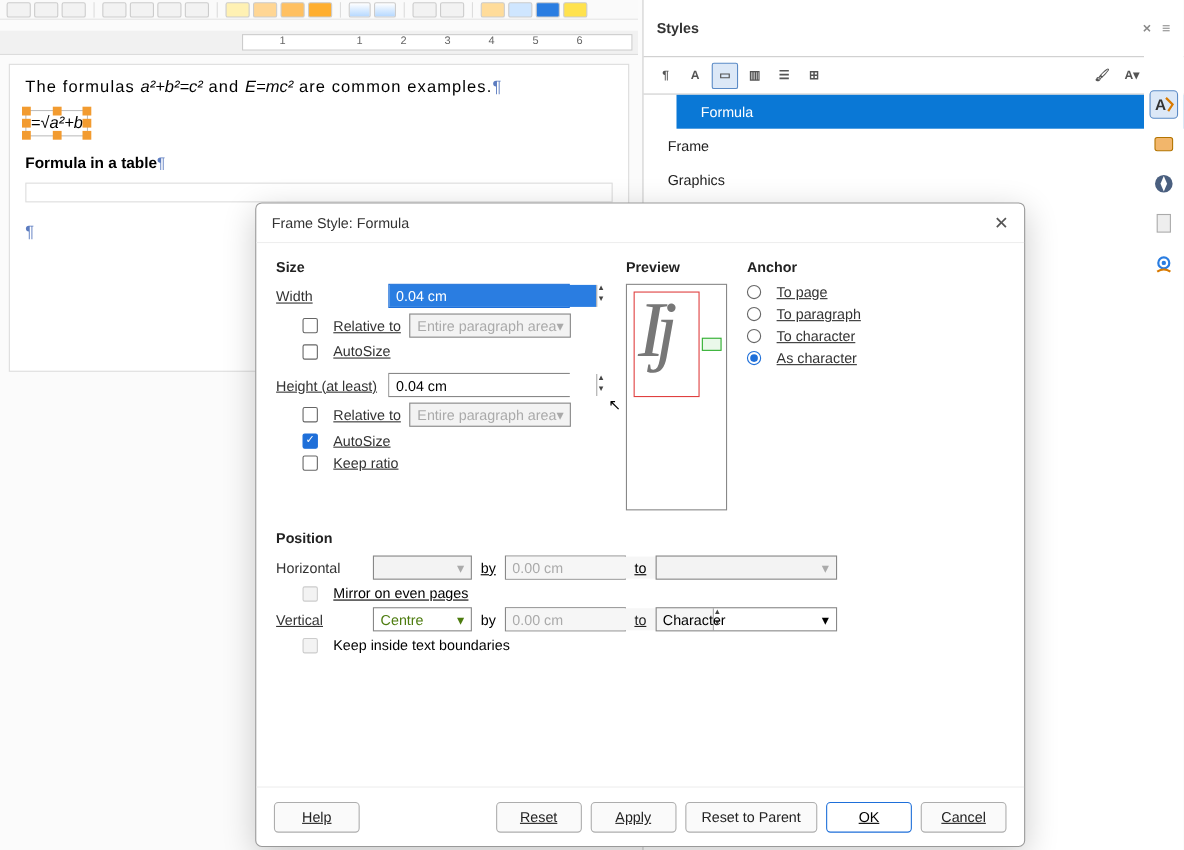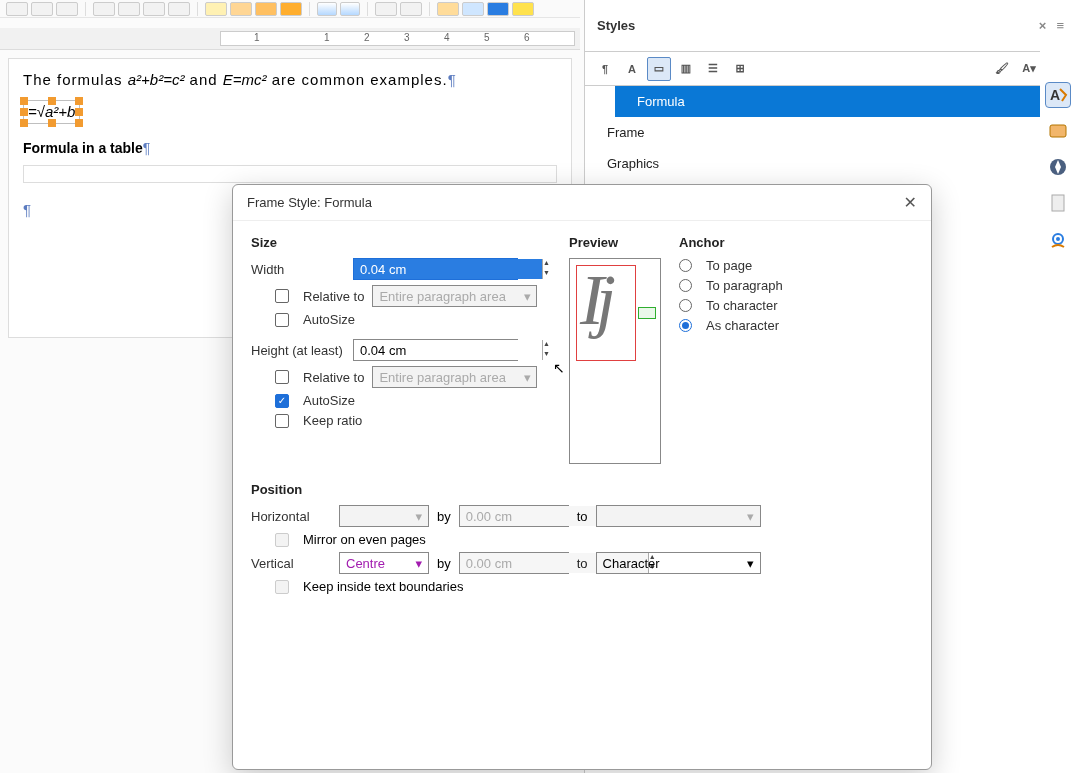--- a/index.html
+++ b/index.html
@@ -54,30 +54,30 @@
   .dlg-body{flex:1;padding:10px 18px 6px 18px;overflow:auto;position:relative;}
   .section-h{font-weight:bold;font-size:13px;margin:4px 0 8px 0;}
   .row{display:flex;align-items:center;gap:8px;margin:5px 0;font-size:13px;}
   .row label{min-width:94px;color:#333;}
   .indent{margin-left:24px;}
   .spin{display:flex;align-items:center;border:1px solid #888;height:22px;width:165px;background:#fff;}
   .spin input{border:none;outline:none;flex:1;padding:0 6px;font-size:13px;height:100%;}
   .spin input.sel{background:#2a7de1;color:#fff;}
   .spin .arrows{display:flex;flex-direction:column;width:16px;border-left:1px solid #aaa;}
   .spin .arrows div{height:10px;font-size:7px;line-height:8px;text-align:center;color:#444;cursor:pointer;}
-  .dropdown{border:1px solid #888;height:22px;width:165px;display:flex;align-items:center;padding:0 6px;font-size:13px;color:#777;justify-content:space-between;}
+  .dropdown{border:1px solid #888;height:22px;width:147px;display:flex;align-items:center;padding:0 6px;font-size:13px;color:#777;justify-content:space-between;}
   .dropdown.disabled{background:#f3f3f3;color:#aaa;}
   .chk{width:14px;height:14px;border:1px solid #666;border-radius:2px;display:inline-flex;align-items:center;justify-content:center;margin-right:6px;background:#fff;}
   .chk.checked{background:#1e6fd9;border-color:#1e6fd9;}
   .chk.checked:after{content:"✓";color:#fff;font-size:10px;line-height:1;}
   .chk.disabled{border-color:#ccc;background:#f3f3f3;}
   .radio{width:13px;height:13px;border:1px solid #666;border-radius:50%;margin-right:6px;display:inline-flex;align-items:center;justify-content:center;background:#fff;}
   .radio.checked{border-color:#1e6fd9;}
   .radio.checked:after{content:"";width:7px;height:7px;border-radius:50%;background:#1e6fd9;}
-  .underline{}
+  .underline{text-decoration:underline;}
   .three-col{display:flex;gap:18px;}
   .col{flex:0 0 auto;}
   .preview-box{border:1px solid #888;width:92px;height:206px;position:relative;background:#fff;margin-top:2px;}
   .preview-inner{position:absolute;left:6px;top:6px;width:60px;height:96px;border:1px solid #e04040;}
   .preview-box .ij{position:absolute;left:10px;top:0px;font:italic 72px "Times New Roman",serif;color:#777;letter-spacing:-8px;}
   .preview-box .greenbox{position:absolute;right:4px;top:48px;width:18px;height:12px;border:1px solid #2fae2f;background:#eaf8ea;}
   .pos-grid .row label{min-width:80px;}
   .pos-grid .dropdown,.pos-grid .spin{width:90px;}
   .wide-drop{width:165px !important;}
   .small-txt{font-size:13px;color:#333;}
@@ -342,21 +342,21 @@
             <span></span>
             <span>▾</span>
           </div>
       </div>
       <div class="row indent">
         <span class="chk disabled"></span>
         <span class="disabled-txt underline">Mirror on even pages</span>
       </div>
       <div class="row">
         <label class="underline">Vertical</label>
-        <div class="dropdown" style="color:#a21caf">
+        <div class="dropdown" style="color:#4d7c0f">
             <span>Centre</span>
             <span>▾</span>
           </div>
         <span class="disabled-txt">by</span>
         <div class="spin" style="width:110px">
           <input disabled="" style="color: rgb(170, 170, 170); background: rgb(246, 246, 246);" value="0.00 cm">
           <div class="arrows">
               <div>▲</div>
               <div>▼</div>
             </div>
@@ -367,15 +367,36 @@
             <span>▾</span>
           </div>
       </div>
       <div class="row indent">
         <span class="chk disabled"></span>
         <span class="disabled-txt">Keep inside text boundaries</span>
       </div>
     </div>
   </div>
 
+  <div class="dlg-foot">
+    <div class="btn">
+        <span class="underline">Help</span>
+      </div>
+    <div class="spacer"></div>
+    <div class="btn">
+        <span class="underline">Reset</span>
+      </div>
+    <div class="btn">
+        <span class="underline">Apply</span>
+      </div>
+    <div class="btn">
+        <span>Reset to Parent</span>
+      </div>
+    <div class="btn primary">
+        <span class="underline">OK</span>
+      </div>
+    <div class="btn">
+        <span class="underline">Cancel</span>
+      </div>
+  </div>
 </div>
 
 <div class="cursor">↖</div>
 
 </body></html>

